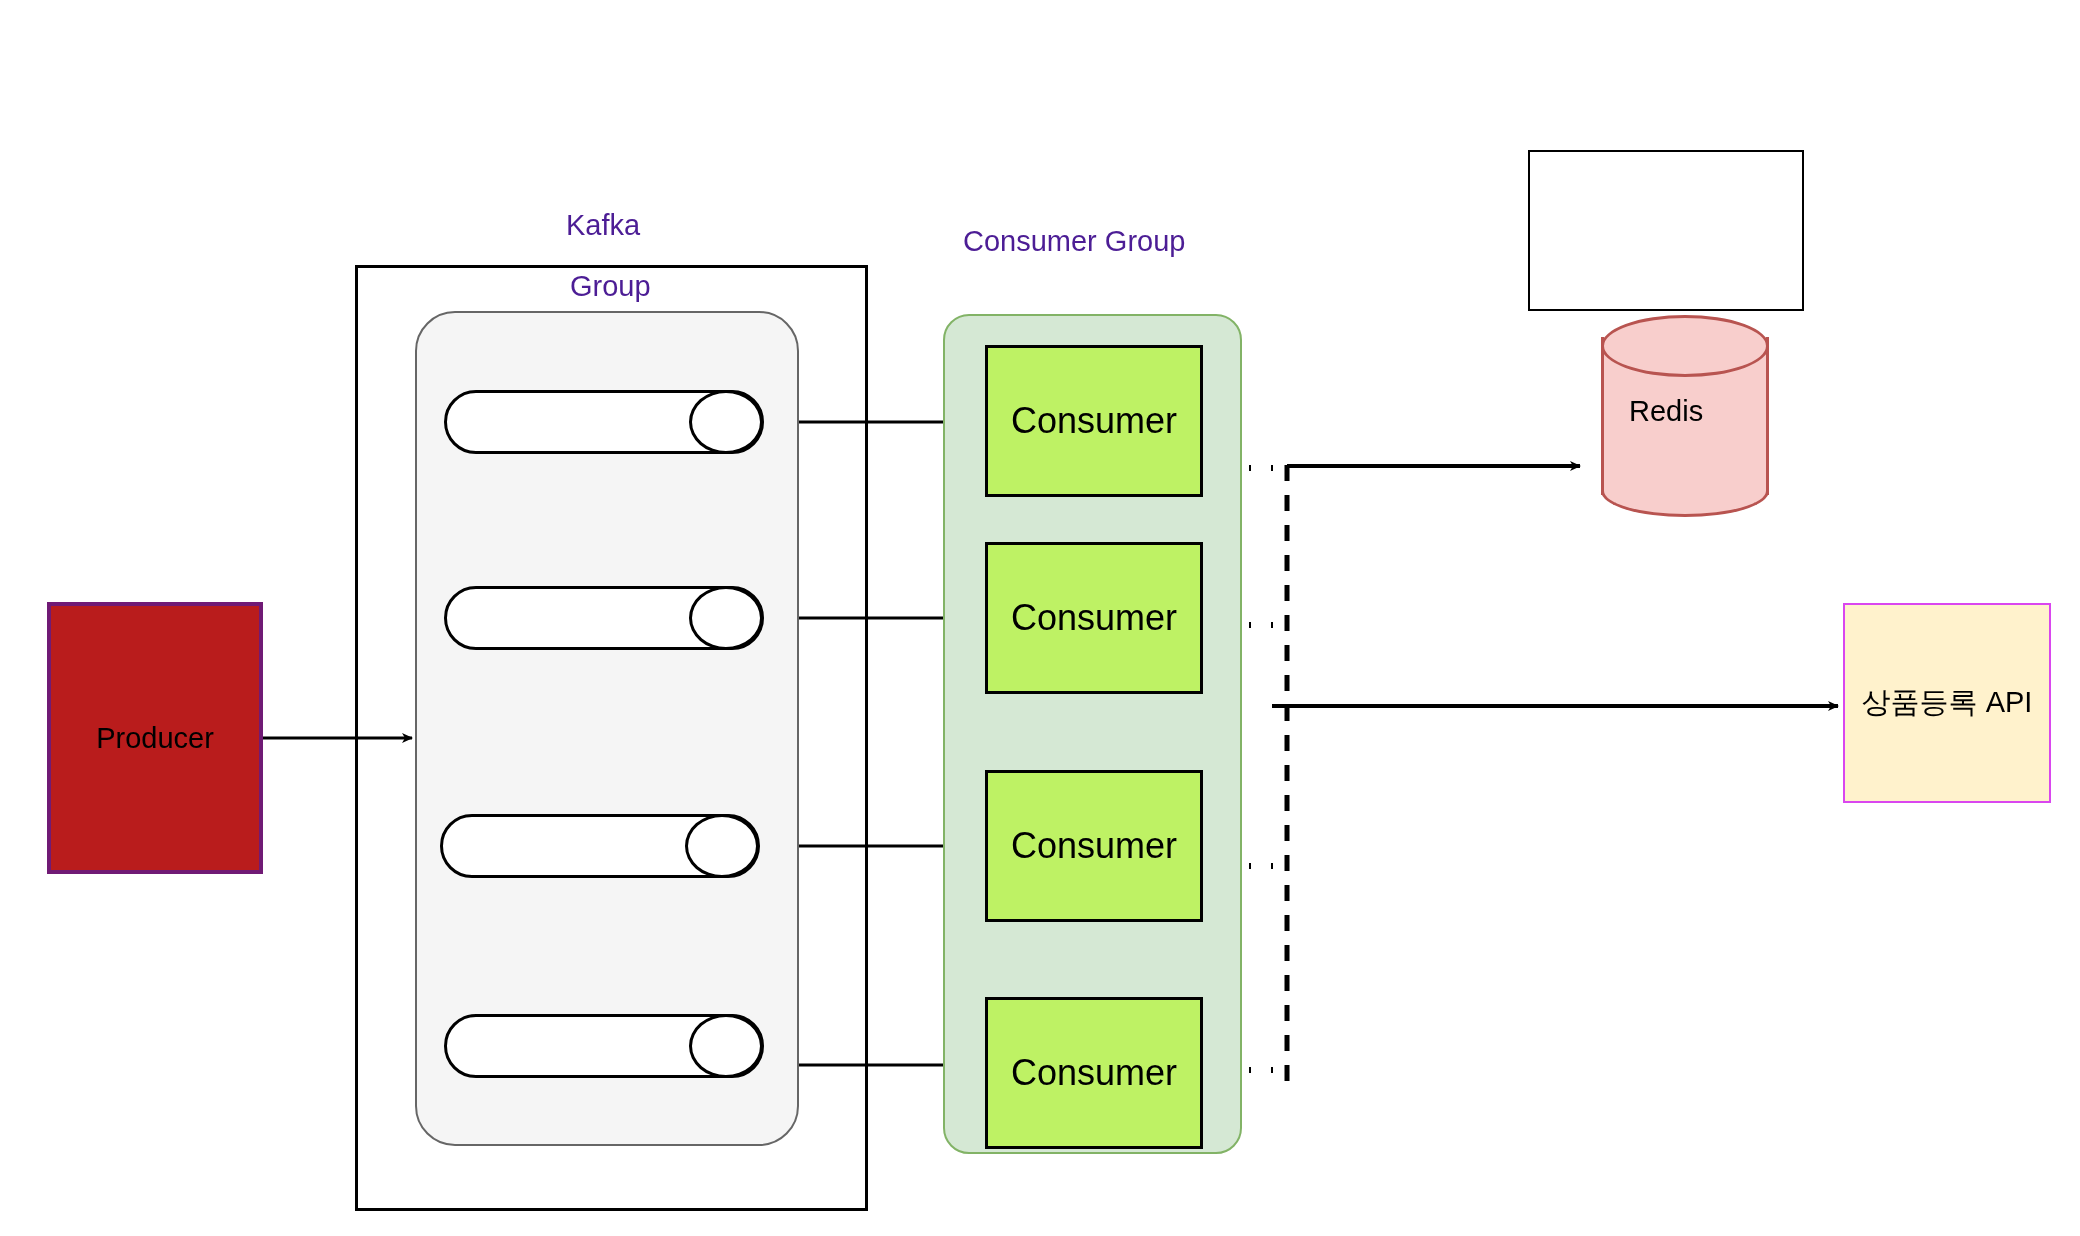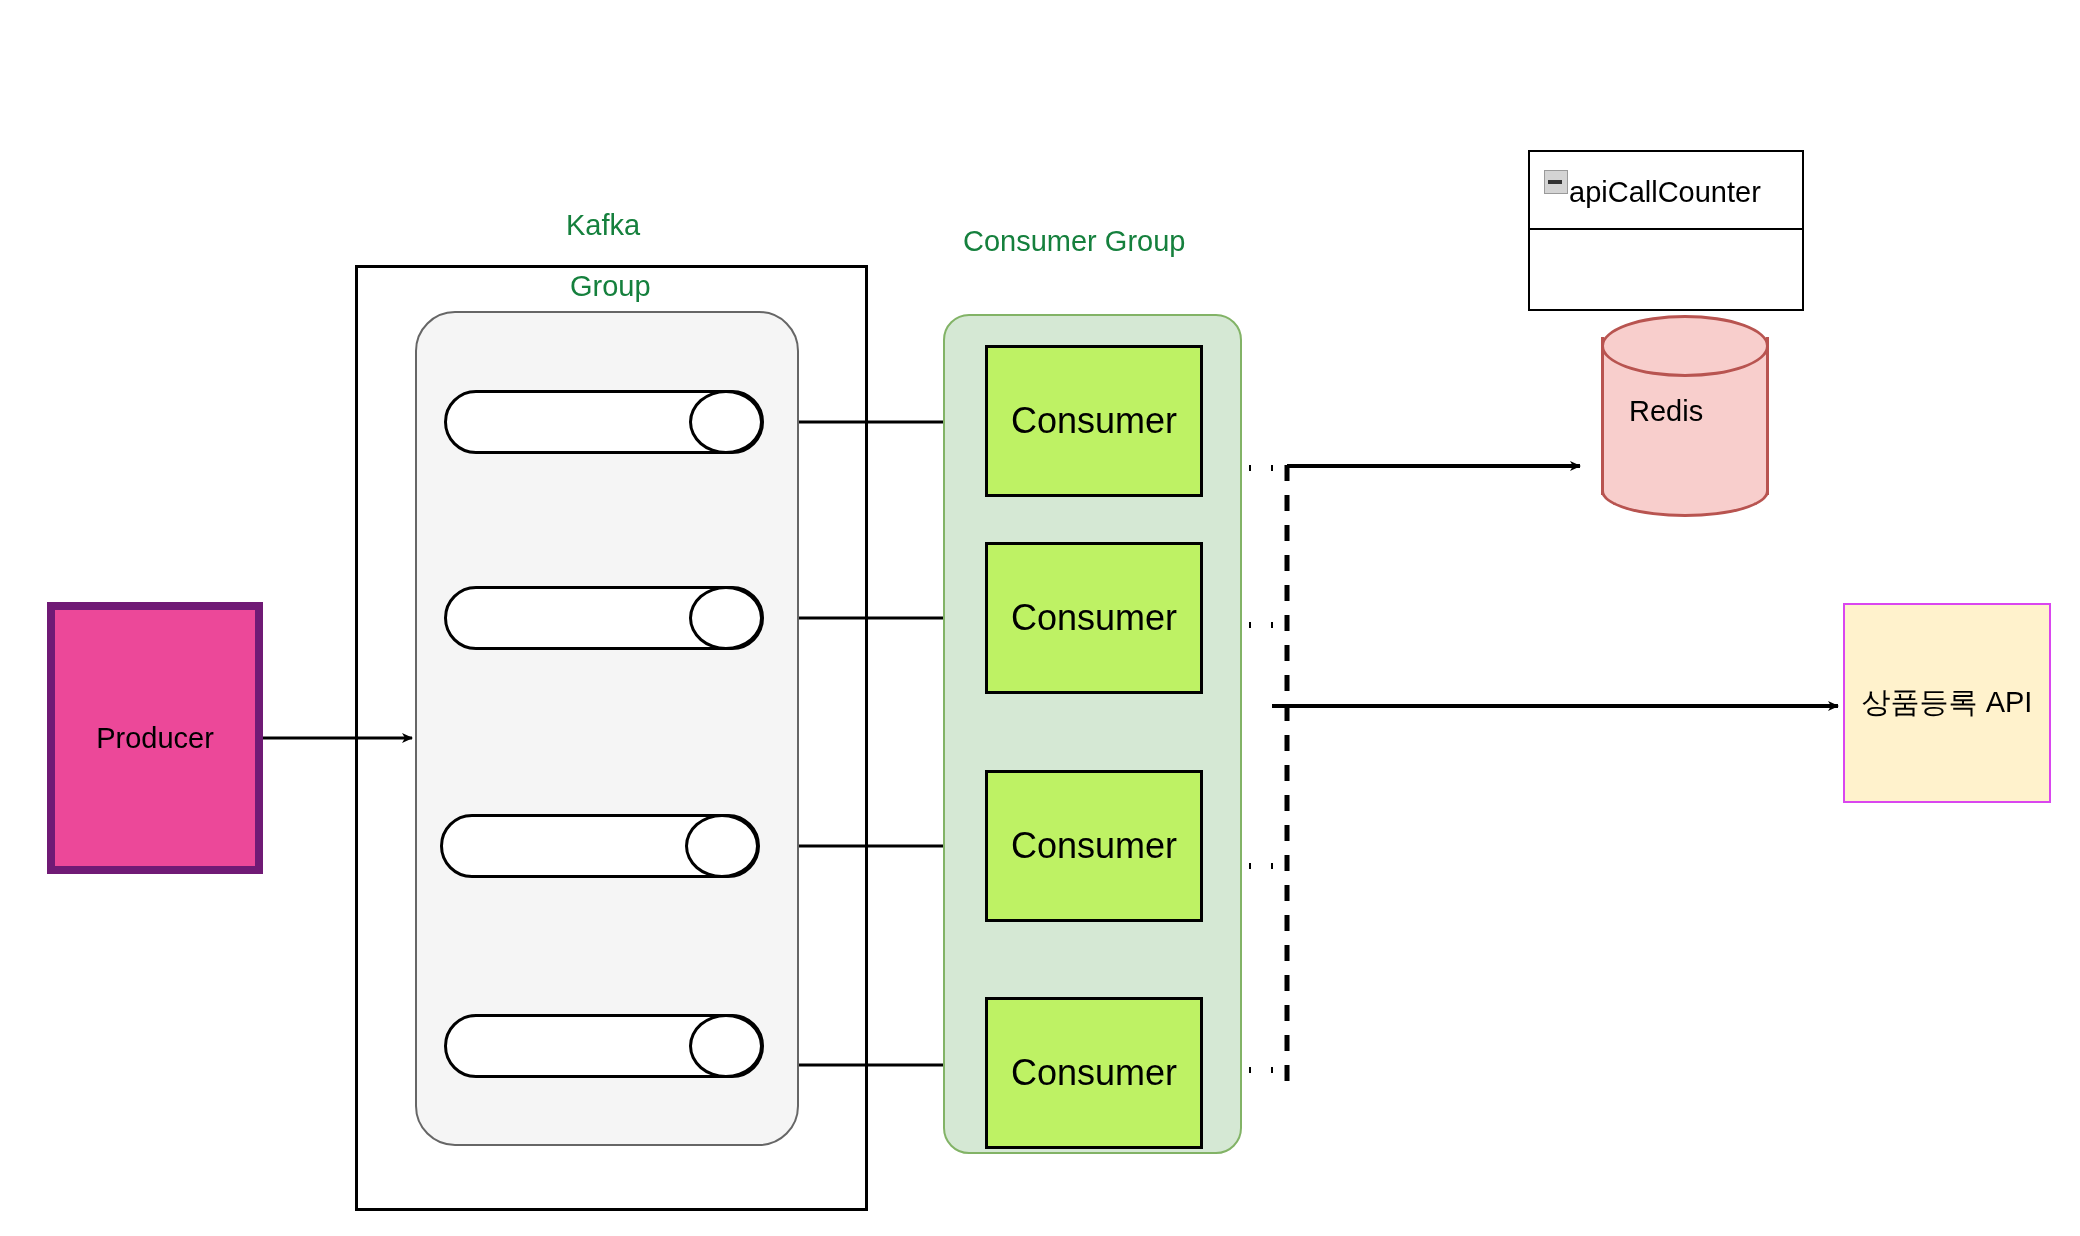--- a/index.html
+++ b/index.html
@@ -22,30 +22,30 @@
     height: 1236px;
   }
   .node {
     position: absolute;
     box-sizing: border-box;
   }
   .label-text {
     position: absolute;
     font-size: 29px;
     line-height: 1;
-    color: #15803d;
+    color: #4c1d95;
     white-space: nowrap;
   }
 
   
   #producer-box {
     left: 47px; top: 602px;
     width: 216px; height: 272px;
-    background: #ec4899;
-    border: 8px solid #701a75;
+    background: #b91c1c;
+    border: 4px solid #701a75;
     display: flex;
     align-items: center;
     justify-content: center;
     font-size: 29px;
   }
 
   
   #kafka-title { left: 566px; top: 211px; }
   #kafka-box {
     left: 355px; top: 265px;
@@ -272,24 +272,20 @@
   <span>Consumer</span>
 </div>
 <div class="consumer-box" id="consumer-2">
   <span>Consumer</span>
 </div>
 <div class="consumer-box" id="consumer-3">
   <span>Consumer</span>
 </div>
 
 <div class="node" id="api-call-counter">
-  <div id="api-counter-header">
-    <span id="api-counter-collapse"></span>
-    <span id="api-counter-name">apiCallCounter</span>
-  </div>
 </div>
 
 <div class="node" id="redis-cyl">
   <div id="redis-body"></div>
   <div id="redis-side-left"></div>
   <div id="redis-side-right"></div>
   <div id="redis-top"></div>
   <div id="redis-label">Redis</div>
 </div>
 

